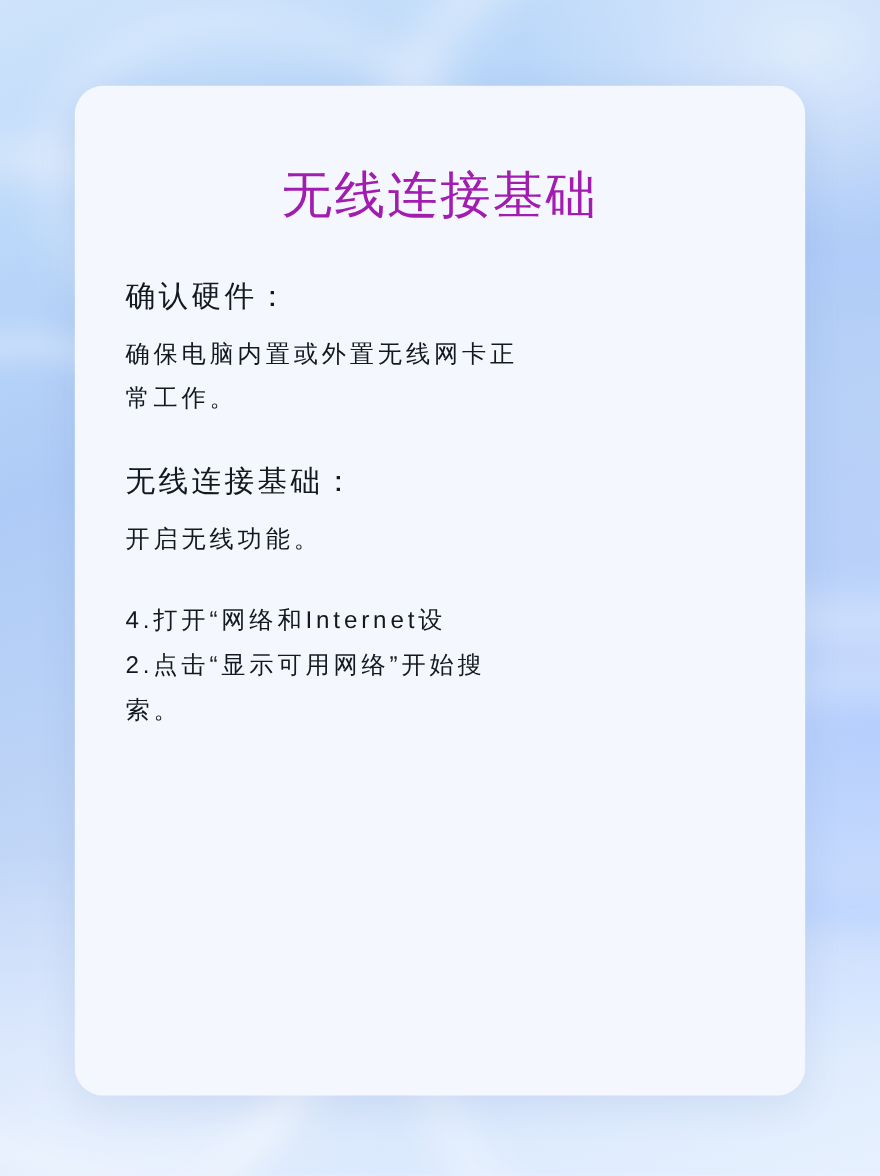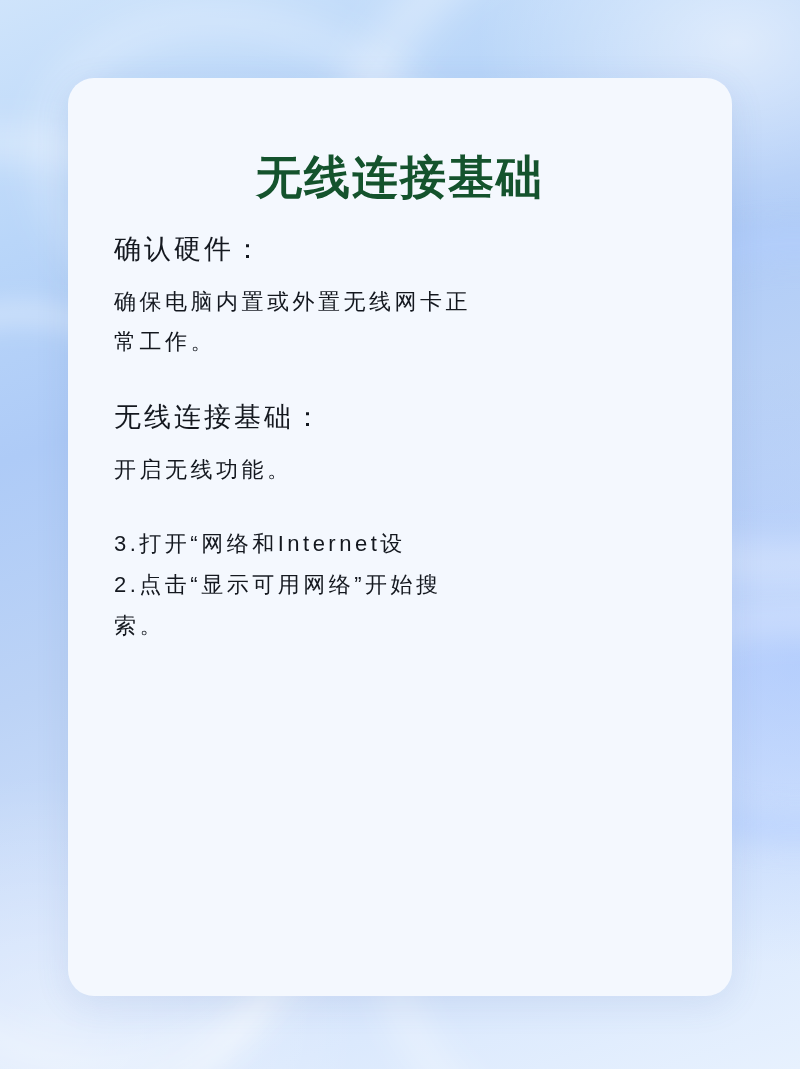--- a/index.html
+++ b/index.html
@@ -78,26 +78,26 @@
     width: 664px;
     height: 918px;
     background: #f4f8fe;
     border-radius: 26px;
     box-shadow: 0 8px 34px rgba(70,110,170,0.12);
     box-sizing: border-box;
     padding: 56px 46px 40px 46px;
   }
 
   .title {
-    color: #14532d;
+    color: #a21caf;
     font-size: 46px;
-    font-weight: bold;
+    font-weight: normal;
     text-align: center;
     letter-spacing: 2px;
-    margin: 16px 0 24px 0;
+    margin: 16px 0 44px 0;
     line-height: 1.2;
   }
 
   .section {
     margin-bottom: 34px;
   }
   .section:last-child {
     margin-bottom: 0;
   }
   .section-heading {
@@ -144,19 +144,19 @@
 
     <div class="section">
       <div class="section-heading">无线连接基础：</div>
       <div class="section-body">
         <span class="line">开启无线功能。</span>
       </div>
     </div>
 
     <div class="section">
       <div class="section-body">
-        <span class="line">3.打开“网络和Internet设</span>
+        <span class="line">4.打开“网络和Internet设</span>
         <span class="line">2.点击“显示可用网络”开始搜</span>
         <span class="line">索。</span>
       </div>
     </div>
   </div>
 </div>
 
 </body></html>

